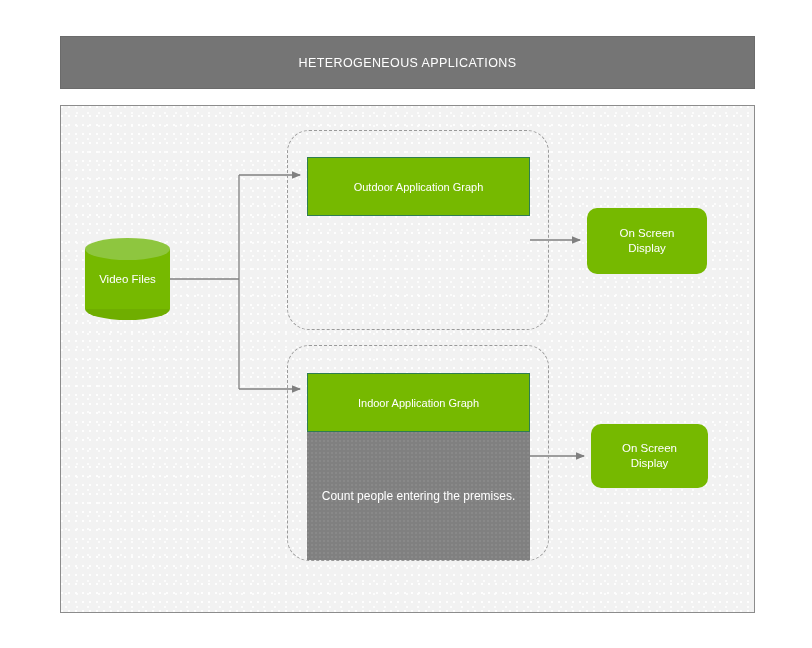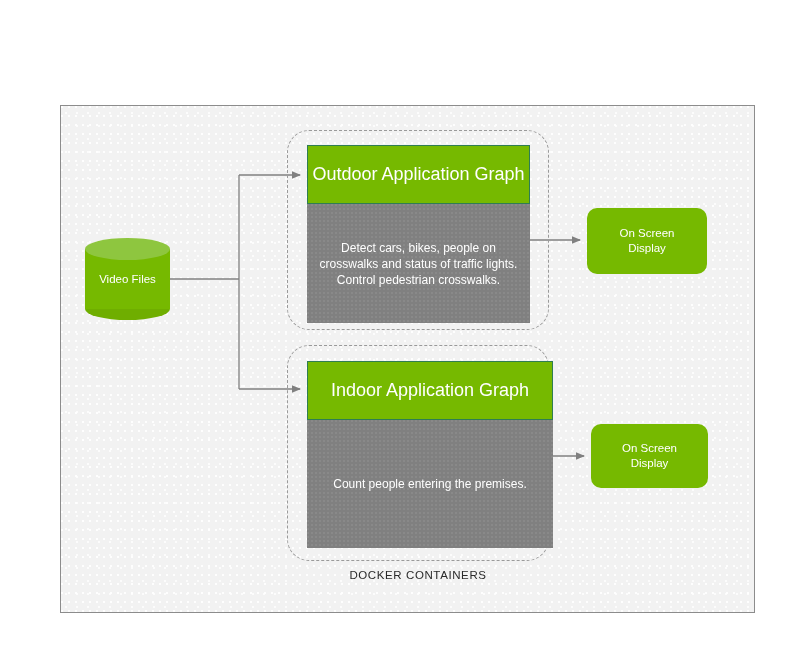--- a/index.html
+++ b/index.html
@@ -98,33 +98,34 @@
     color: #2a2a2a;
     letter-spacing: 0.6px;
   }
 
   
   .app-card {
     position: absolute;
     box-sizing: border-box;
   }
   #app-card-outdoor { left: 307px; top: 145px; width: 223px; height: 178px; }
-  #app-card-indoor  { left: 307px; top: 361px; width: 246px; height: 187px; }
+  #app-card-indoor  { left: 307px; top: 361px; width: 223px; height: 187px; }
 
   .app-card-header {
     box-sizing: border-box;
     width: 100%;
     height: 59px;
     background: #76b900;
     border: 1.5px solid #2f7d52;
     display: flex;
     align-items: center;
     justify-content: center;
     color: #ffffff;
-    font-size: 18px;
+    font-size: 11px;
+    margin-top: 12px;
   }
   .app-card-body {
     box-sizing: border-box;
     width: 100%;
     background: #808080;
     color: #ffffff;
     font-size: 12px;
     line-height: 16px;
     text-align: center;
     position: relative;
@@ -222,20 +223,23 @@
     width: 812px;
     height: 648px;
     pointer-events: none;
   }
 </style>
 </head>
 <body>
 
 <div id="canvas">
 
+  <div id="header-bar">
+    <span id="header-title">HETEROGENEOUS APPLICATIONS</span>
+  </div>
 
   <div id="main-panel"></div>
 
   <svg id="connectors" viewBox="0 0 812 648">
     <defs>
       <marker id="arrowhead" markerWidth="7" markerHeight="7" refX="6.2" refY="3" orient="auto" markerUnits="strokeWidth">
         <path d="M0,0 L7,3 L0,6 z" fill="#808080"></path>
       </marker>
     </defs>
 
@@ -254,38 +258,32 @@
 
   <div id="video-files-cylinder">
     <div id="video-files-bottom"></div>
     <div id="video-files-body"></div>
     <div id="video-files-top"></div>
     <div id="video-files-label">Video Files</div>
   </div>
 
   <div id="app-card-outdoor" class="app-card">
     <div class="app-card-header">Outdoor Application Graph</div>
-    <div class="app-card-body">
-      <div class="app-card-body-text">Detect cars, bikes, people on
-crosswalks and status of traffic lights.
-Control pedestrian crosswalks.</div>
-    </div>
   </div>
 
   <div id="app-card-indoor" class="app-card">
     <div class="app-card-header">Indoor Application Graph</div>
     <div class="app-card-body">
       <div class="app-card-body-text">Count people entering the premises.</div>
     </div>
   </div>
 
   <div id="osd-box-outdoor" class="osd-box">
     <span class="osd-text">On Screen
 Display</span>
   </div>
   <div id="osd-box-indoor" class="osd-box">
     <span class="osd-text">On Screen
 Display</span>
   </div>
 
-  <div id="docker-containers-label">DOCKER CONTAINERS</div>
 
 </div>
 
 </body></html>

